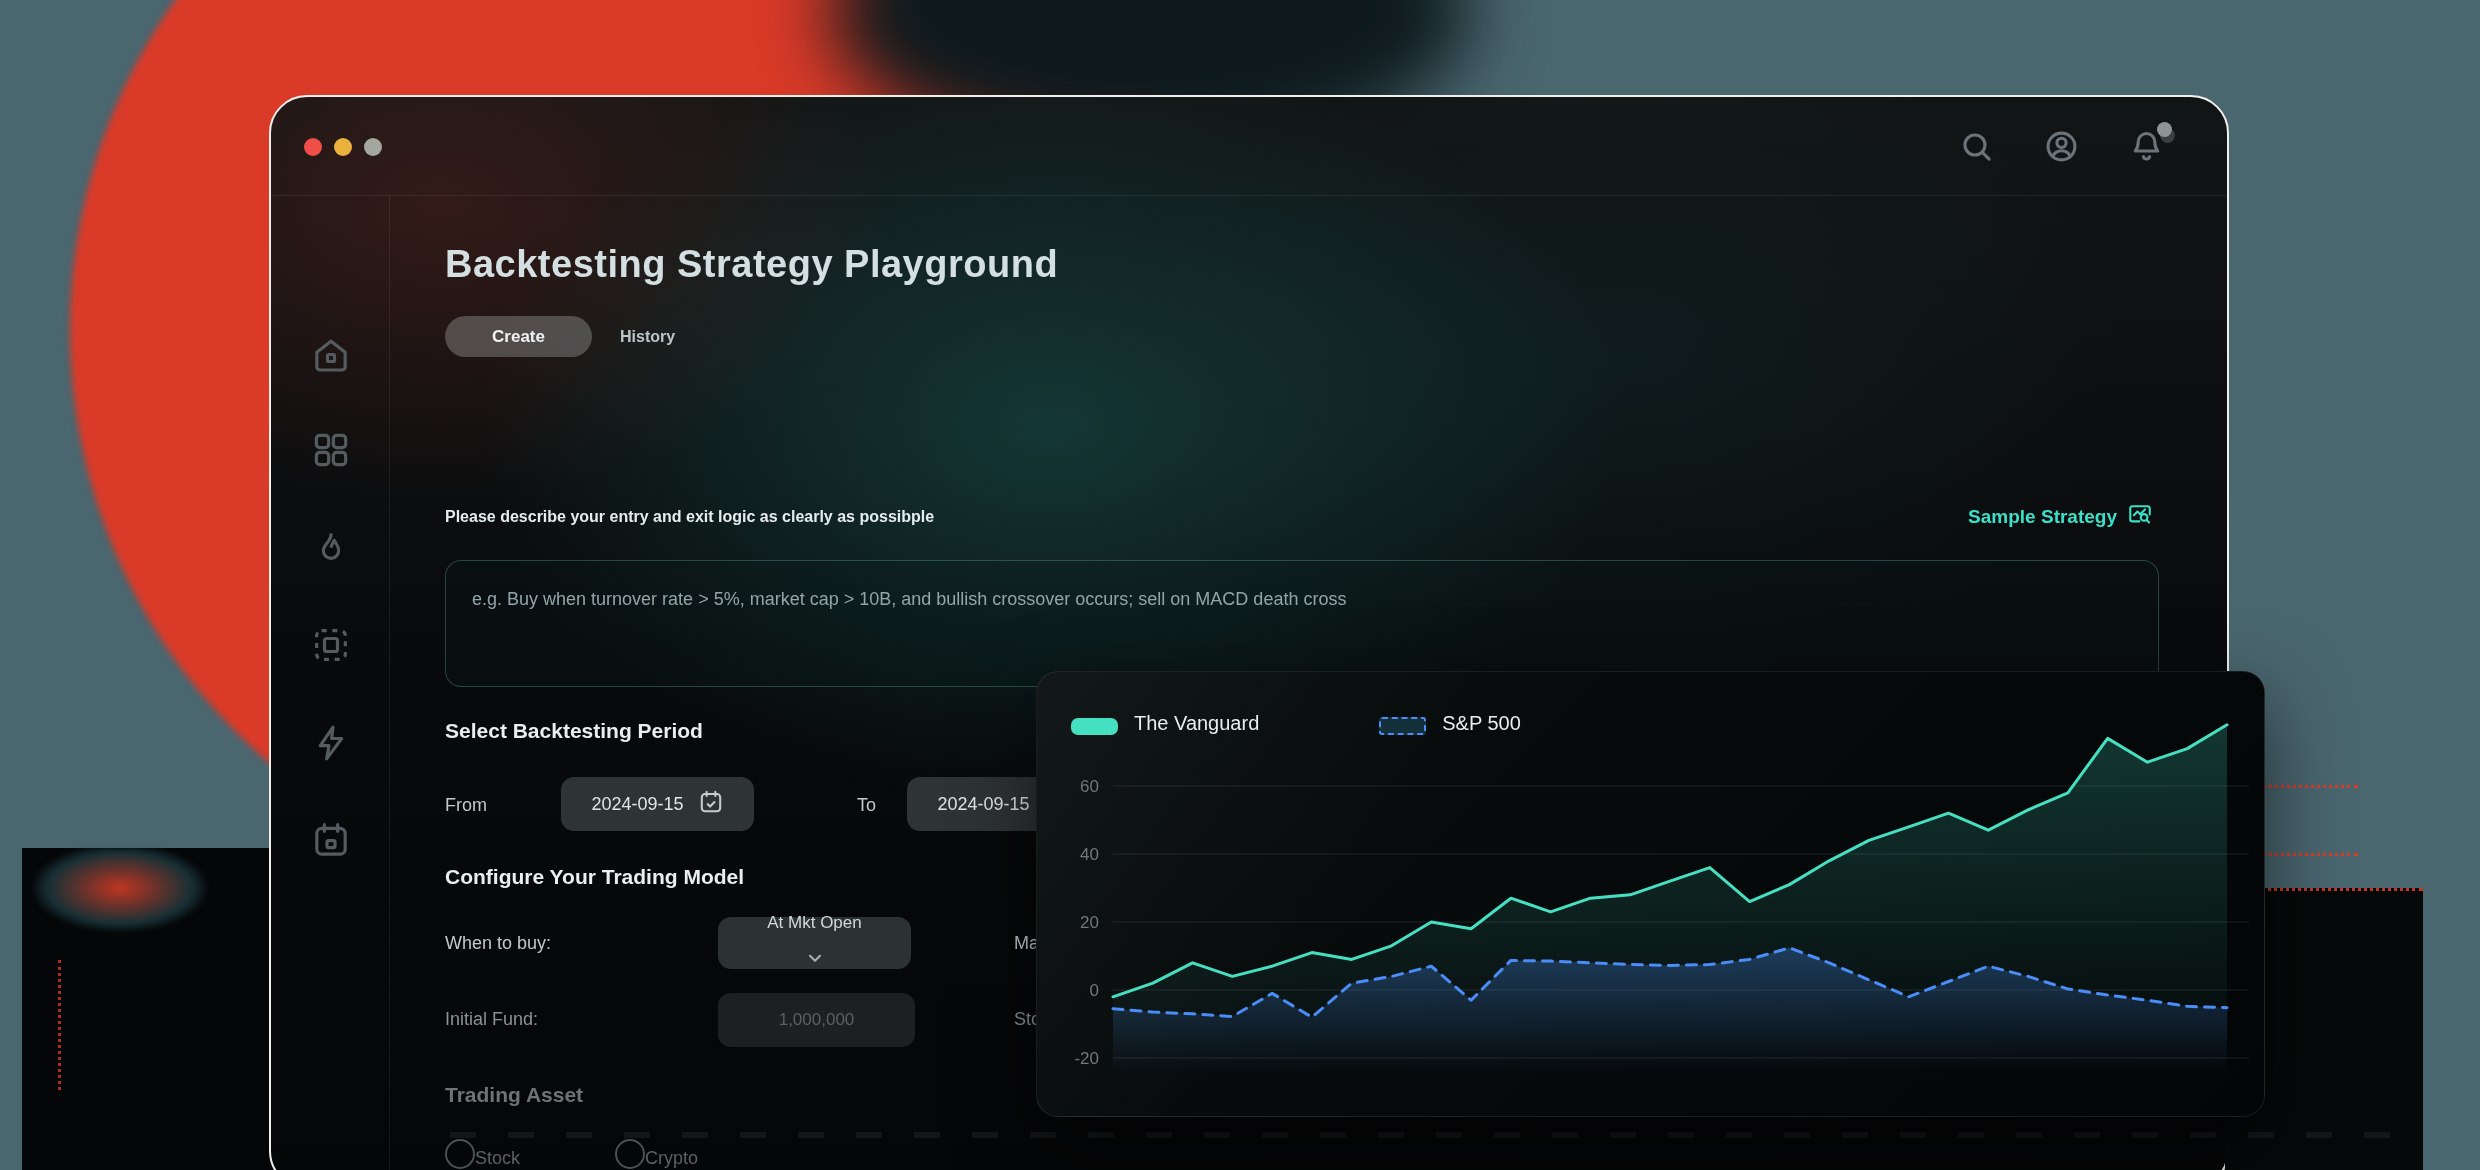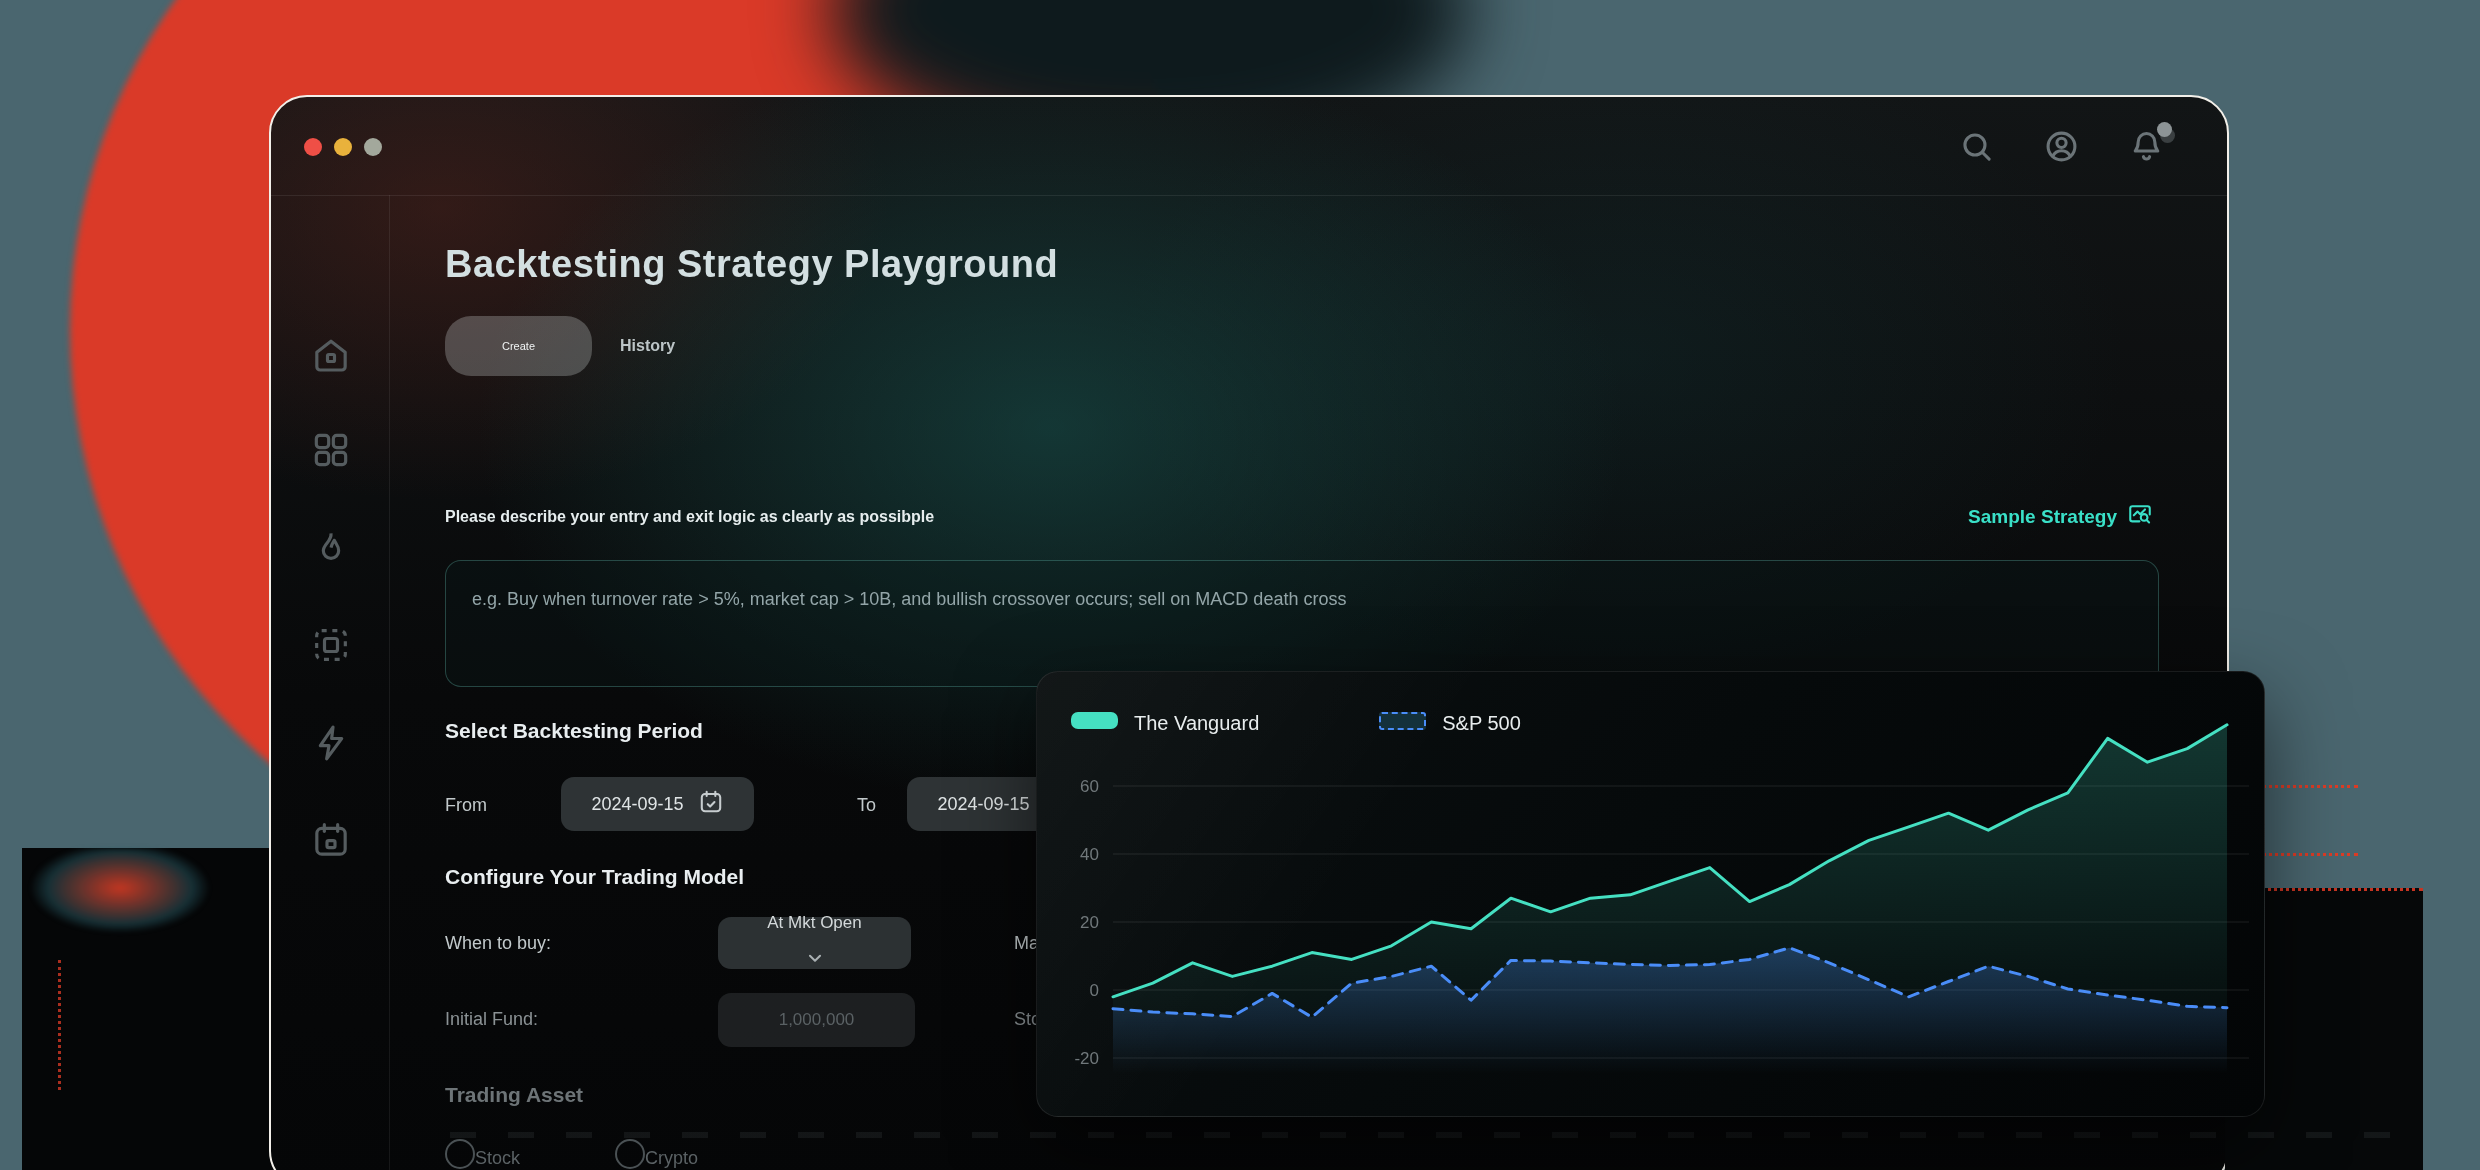--- a/index.html
+++ b/index.html
@@ -49,22 +49,22 @@
   .sidebar{position:absolute;left:0;top:98px;width:118px;bottom:0;
     border-right:1px solid rgba(255,255,255,.07);}
   .side-item{position:absolute;left:40px;width:40px;height:40px;color:#555c5f;}
   .side-item svg{width:40px;height:40px;}
 
   
   .content{position:absolute;left:118px;top:98px;right:0;bottom:0;}
   .page-title{position:absolute;left:56px;top:48px;font-size:38px;font-weight:700;
     letter-spacing:.5px;color:#d3dfe1;}
   .tabs{position:absolute;left:56px;top:121px;display:flex;align-items:center;}
-  .tab-pill{width:147px;height:60px;border-radius:26px;background:rgba(233,240,240,.25);
-    border:none;color:#f0f3f3;font-size:11px;font-weight:400;font-family:inherit;}
+  .tab-pill{width:147px;height:41px;border-radius:26px;background:rgba(233,240,240,.25);
+    border:none;color:#f0f3f3;font-size:17px;font-weight:700;font-family:inherit;}
   .tab-plain{margin-left:22px;background:none;border:none;color:#bcc5c7;
     font-size:16px;font-weight:700;font-family:inherit;}
   .prompt-row{position:absolute;left:56px;top:305px;width:1714px;display:flex;
     justify-content:space-between;align-items:center;}
   .prompt-label{font-size:16px;font-weight:700;color:#e6edee;}
   .sample-link{display:flex;align-items:center;gap:10px;color:#3ae0c8;font-size:19px;
     font-weight:700;background:none;border:none;font-family:inherit;}
   .sample-link svg{width:26px;height:26px;}
   .strategy-input{position:absolute;left:56px;top:365px;width:1714px;height:127px;
     box-sizing:border-box;border-radius:16px;border:1.5px solid rgba(110,215,200,.28);
@@ -89,21 +89,21 @@
   .radio-circle{width:26px;height:26px;border-radius:50%;border:2px solid #4a5154;
     background:transparent;}
   .radio-label{font-size:18px;color:#5b6265;}
 
   
   .chart-panel{position:absolute;left:1036px;top:671px;width:1229px;height:446px;z-index:4;
     border-radius:22px;border:1px solid rgba(255,255,255,.09);box-sizing:border-box;
     background:linear-gradient(125deg,rgba(255,255,255,.035),transparent 30%),
                linear-gradient(135deg,#0a0f10,#060a0b 45%,#030506);
     box-shadow:0 30px 80px rgba(0,0,0,.55);}
-  .legend{position:absolute;left:34px;top:40px;display:flex;align-items:flex-start;z-index:2;}
+  .legend{position:absolute;left:34px;top:40px;display:flex;align-items:flex-end;z-index:2;}
   .swatch-solid{width:47px;height:17px;border-radius:7px;background:#45e0c2;}
   .legend-label{font-size:20px;color:#e8edee;margin-left:16px;}
   .swatch-dashed{width:43px;height:14px;border:2px dashed #4a8df8;border-radius:3px;
     background:#14313b;margin-left:120px;}
   #chart-svg{position:absolute;left:0;top:0;}
   #chart-svg text{font-family:"Liberation Sans",sans-serif;font-size:17px;fill:#70787b;}
 </style>
 </head>
 <body>
 

